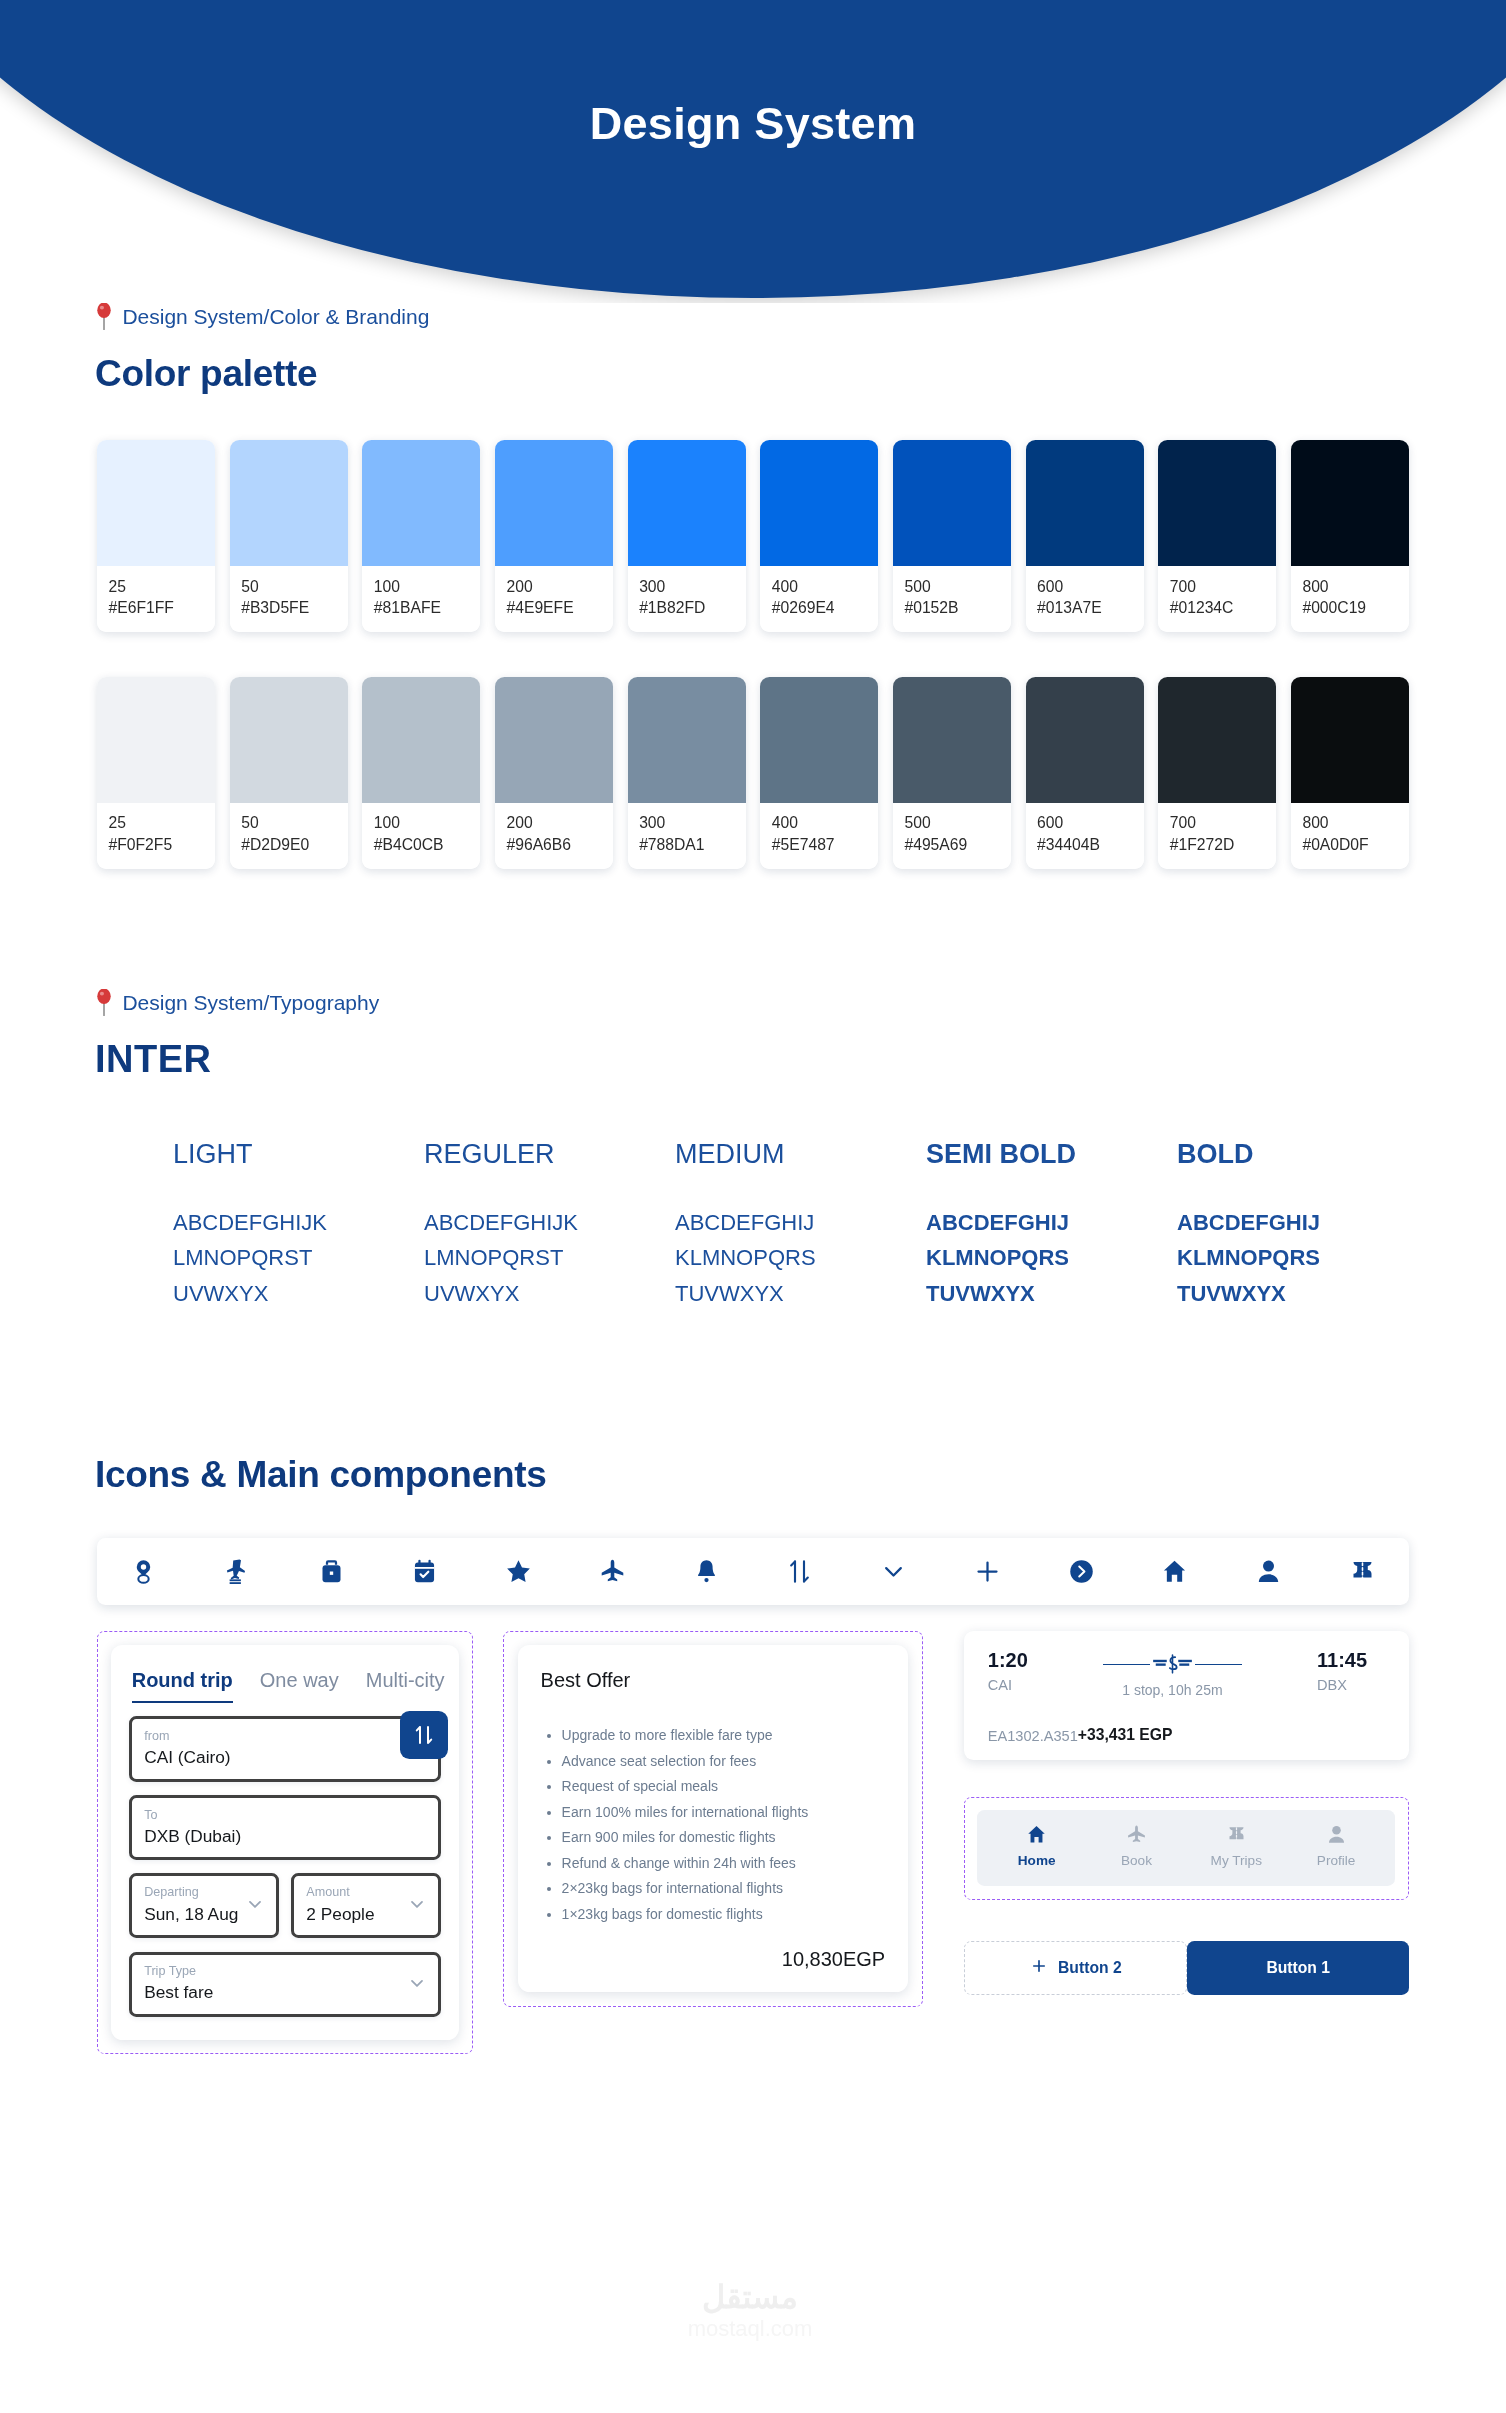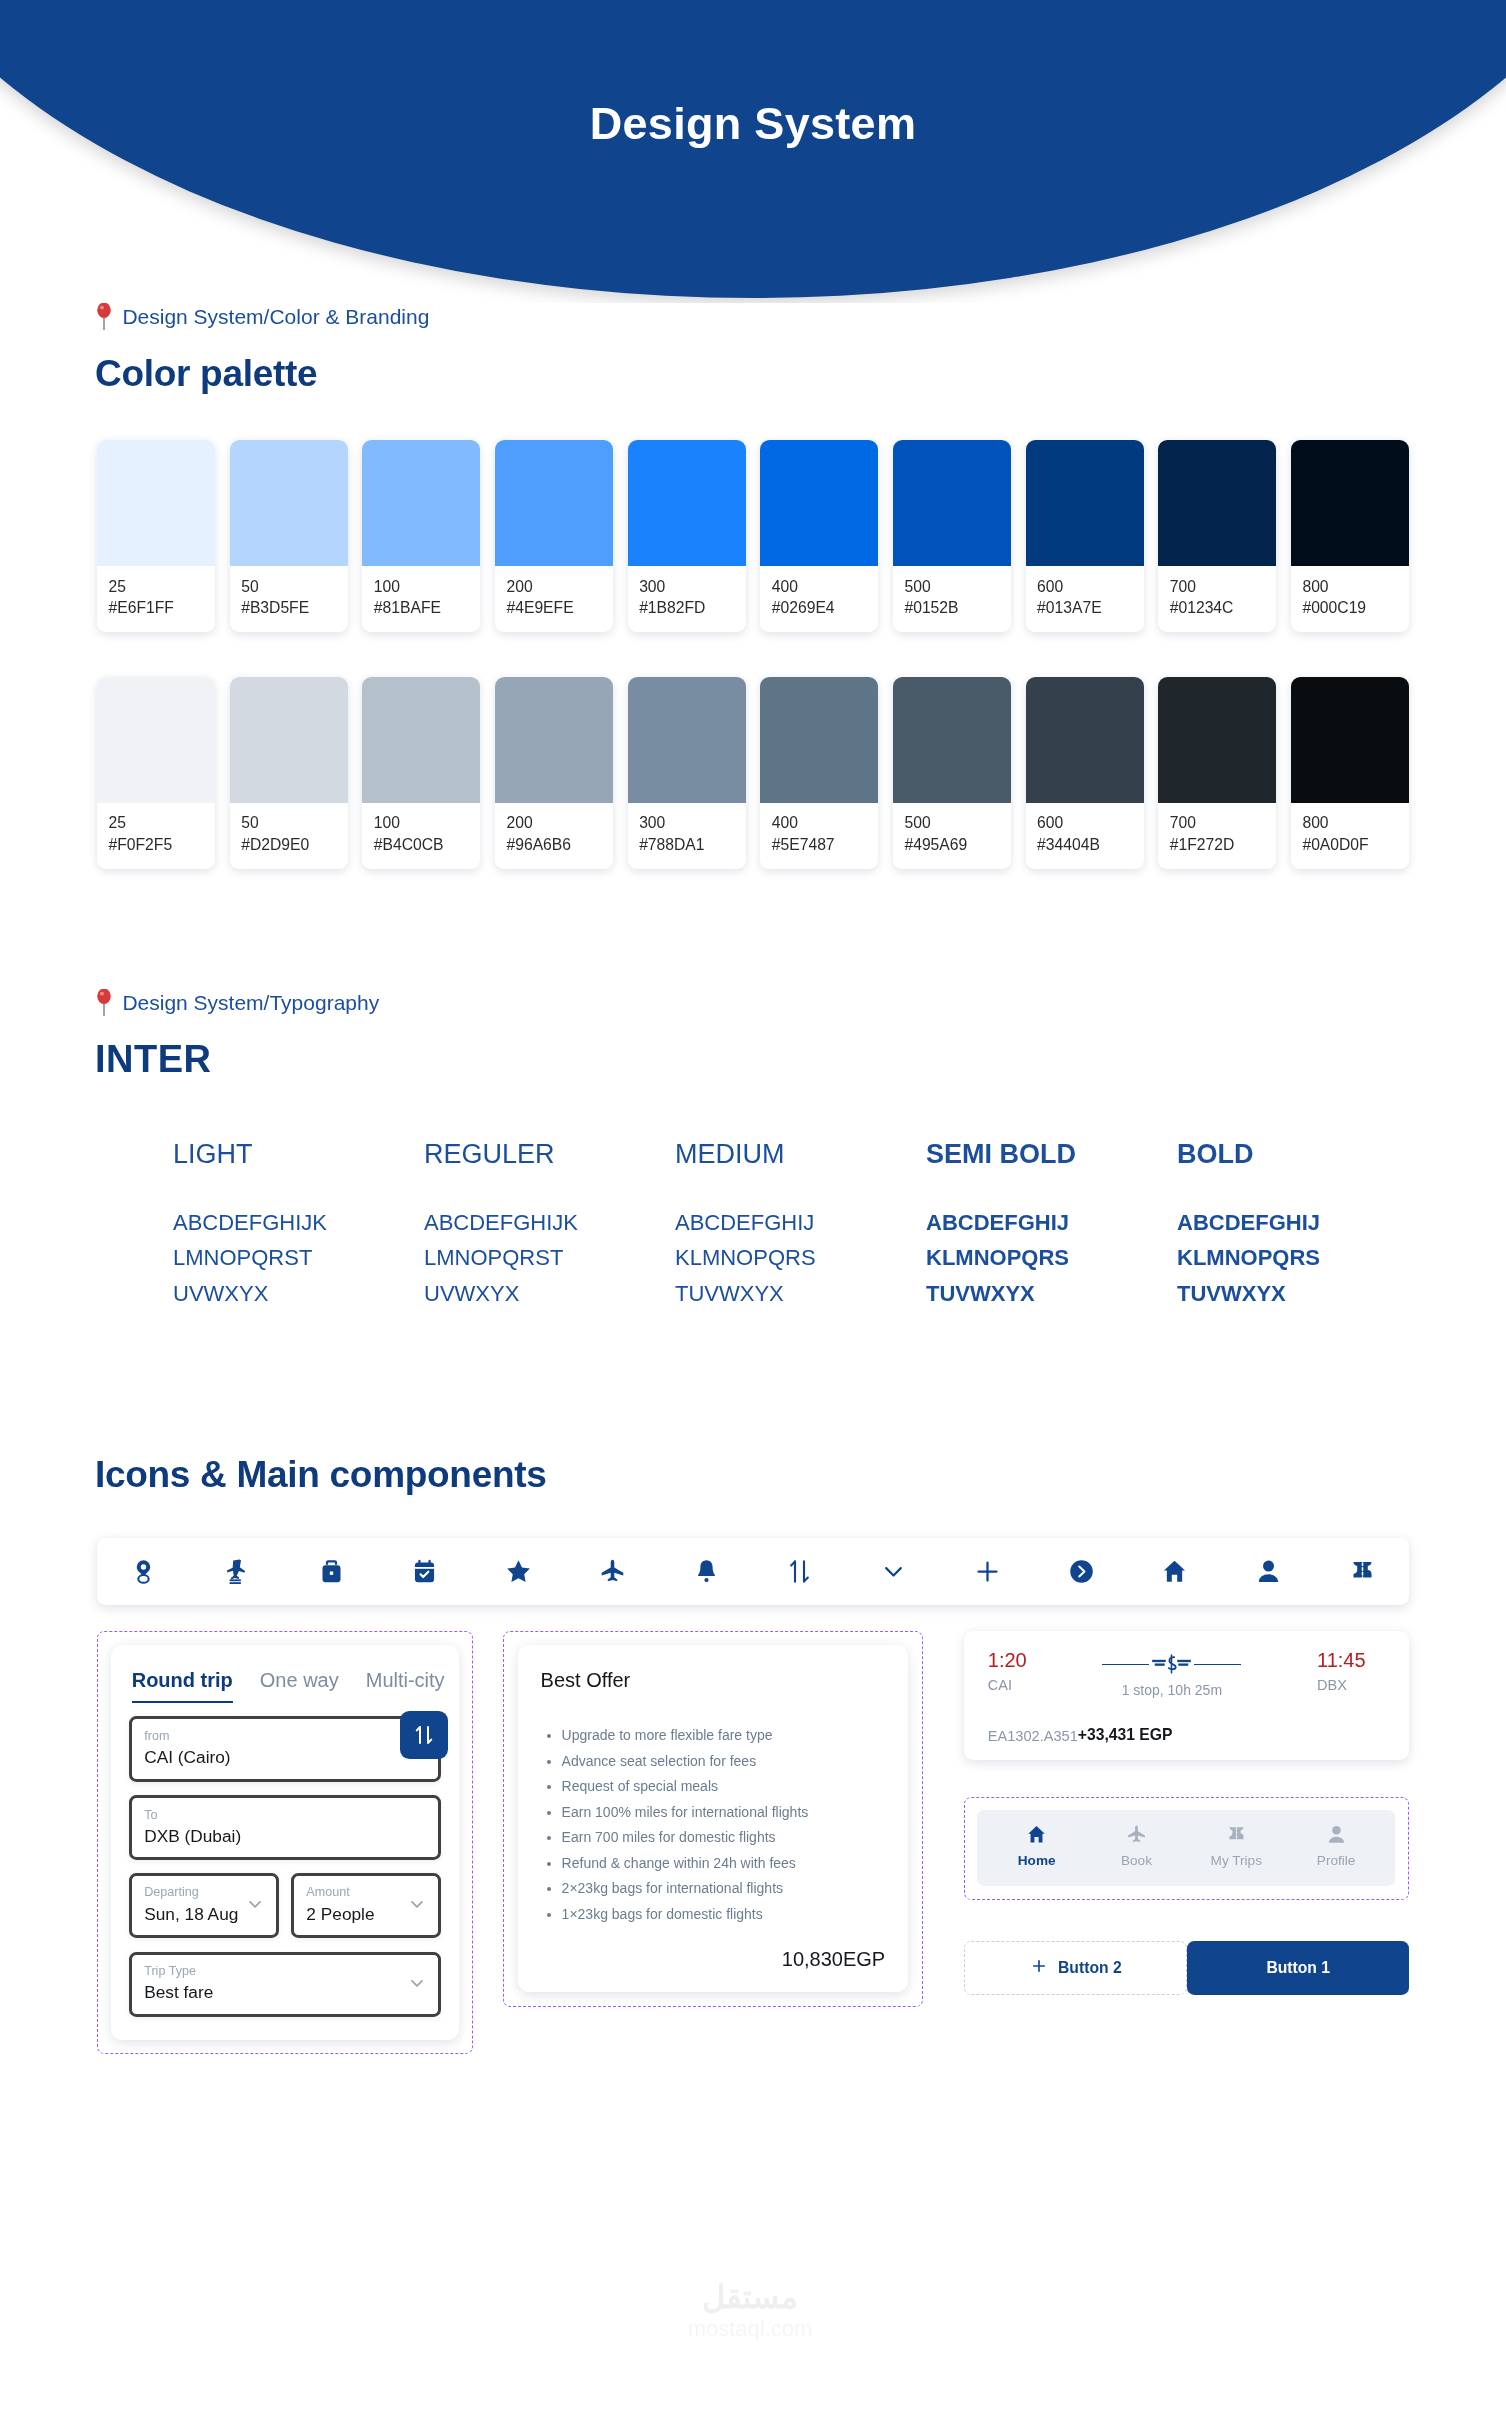--- a/index.html
+++ b/index.html
@@ -238,21 +238,21 @@
 
   
   .col-right { width: 455px; margin-left: 41px; display: flex; flex-direction: column; }
   .flight-card {
     background: #fff;
     border-radius: 9.4px;
     box-shadow: 0 2.6px 10.5px rgba(16,40,80,0.13);
     padding: 18px 24px 15.7px 24px;
   }
   .flight-top { display: flex; align-items: flex-start; }
-  .flight-time { font-size: 20px; color: #b91c1c; font-weight: 400; }
+  .flight-time { font-size: 20px; color: #0f172a; font-weight: 700; }
   .flight-code { font-size: 14.6px; color: #8A97A8; margin-top: 5.2px; }
   .flight-mid { flex: 1; text-align: center; padding: 0 10.5px; }
   .flight-path { display: flex; align-items: center; justify-content: center; gap: 0; margin-top: 5.2px; }
   .path-line { height: 1.6px; background: #10458E; width: 47px; }
   .flight-stops { font-size: 14px; color: #8A97A8; margin-top: 7.3px; white-space: nowrap; }
   .flight-end { text-align: left; min-width: 68px; }
   .flight-bottom {
     display: flex;
     align-items: flex-end;
     margin-top: 28px;
@@ -690,21 +690,21 @@
 
       <div class="col-offer">
         <div class="dashed offer-dash">
           <div class="offer-card">
             <div class="offer-title">Best Offer</div>
             <ul class="offer-list" id="offer-list">
                 <li>Upgrade to more flexible fare type</li>
                 <li>Advance seat selection for fees</li>
                 <li>Request of special meals</li>
                 <li>Earn 100% miles for international flights</li>
-                <li>Earn 700 miles for domestic flights</li>
+                <li>Earn 900 miles for domestic flights</li>
                 <li>Refund &amp; change within 24h with fees</li>
                 <li>2×23kg bags for international flights</li>
                 <li>1×23kg bags for domestic flights</li>
               </ul>
             <div class="offer-price">10,830EGP</div>
           </div>
         </div>
       </div>
 
       <div class="col-right">

